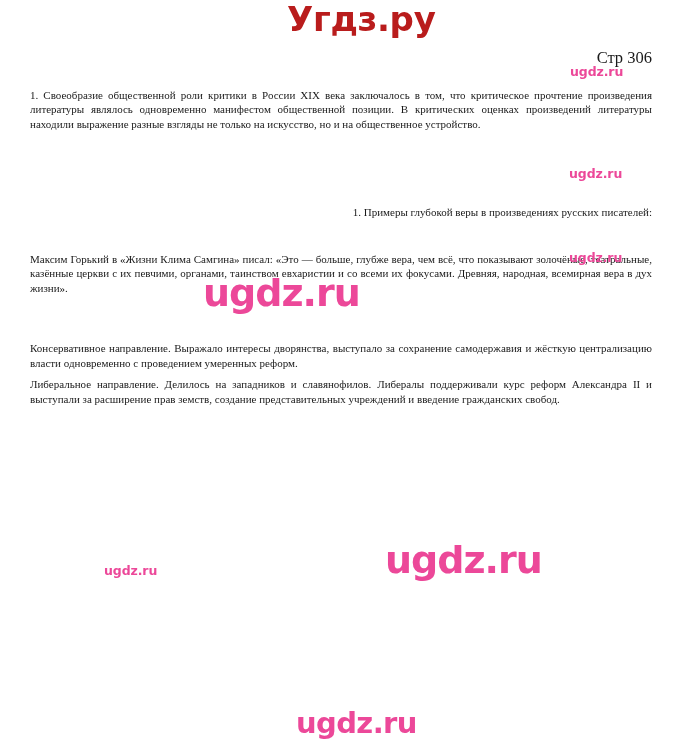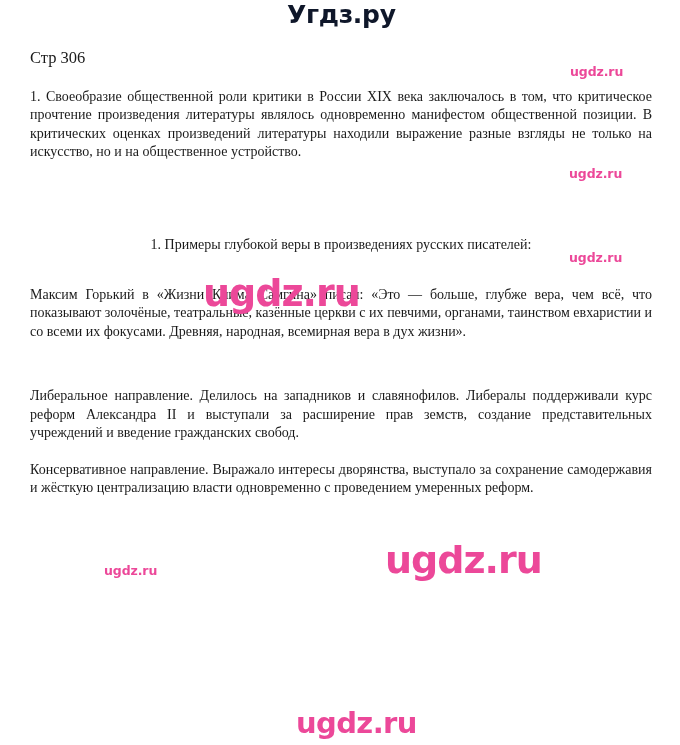--- a/index.html
+++ b/index.html
@@ -21,53 +21,53 @@
     overflow: hidden;
   }
 
   
   .brand-logo {
     position: absolute;
     top: 2px;
     left: 287px;
     font-family: "DejaVu Sans", "Liberation Sans", sans-serif;
     font-weight: bold;
-    font-size: 25px;
+    font-size: 34px;
     letter-spacing: -0.3px;
-    color: #0f172a;
+    color: #b91c1c;
     line-height: 1;
     white-space: nowrap;
     text-align: center;
   }
 
   
   .content {
     position: absolute;
     left: 30px;
     top: 48px;
     width: 622px;
   }
 
   .page-label {
     font-size: 16.5px;
     line-height: 1.25;
     margin: 0 0 19px 0;
-    text-align: left;
+    text-align: right;
     font-family: Liberation Serif, serif;
   }
 
   p.para {
-    font-size: 14px;
+    font-size: 11px;
     line-height: 1.32;
     margin: 0 0 18px 0;
     text-align: justify;
     text-justify: inter-word;
   }
   p.para.left {
-    text-align: center;
+    text-align: right;
   }
   p.tight {
     margin-bottom: 7px;
   }
   .spacer-lg { height: 56px; }
   .spacer-sm { height: 14px; }
 
   
   .wm {
     position: absolute;
@@ -110,23 +110,23 @@
 
     <div class="spacer-sm"></div>
 
     <p class="para">Максим Горький в «Жизни Клима Самгина» писал: «Это — больше, глубже вера, чем всё, что показывают золочёные, театральные, казённые церкви с их певчими, органами, таинством евхаристии и со всеми их фокусами. Древняя, народная, всемирная вера в дух жизни».</p>
 
     <div class="spacer-sm"></div>
 
 
     <div class="spacer-sm"></div>
 
+    <p class="para tight">Консервативное направление. Выражало интересы дворянства, выступало за сохранение самодержавия и жёсткую централизацию власти одновременно с проведением умеренных реформ.</p>
+
     <p class="para">Либеральное направление. Делилось на западников и славянофилов. Либералы поддерживали курс реформ Александра II и выступали за расширение прав земств, создание представительных учреждений и введение гражданских свобод.</p>
-
-    <p class="para tight">Консервативное направление. Выражало интересы дворянства, выступало за сохранение самодержавия и жёсткую централизацию власти одновременно с проведением умеренных реформ.</p>
 
     <div class="spacer-sm"></div>
 
   </div>
 
   <div class="wm wm-sm wm-1">ugdz.ru</div>
   <div class="wm wm-sm wm-2">ugdz.ru</div>
   <div class="wm wm-sm wm-3">ugdz.ru</div>
   <div class="wm wm-lg wm-4">ugdz.ru</div>
   <div class="wm wm-lg wm-5">ugdz.ru</div>

